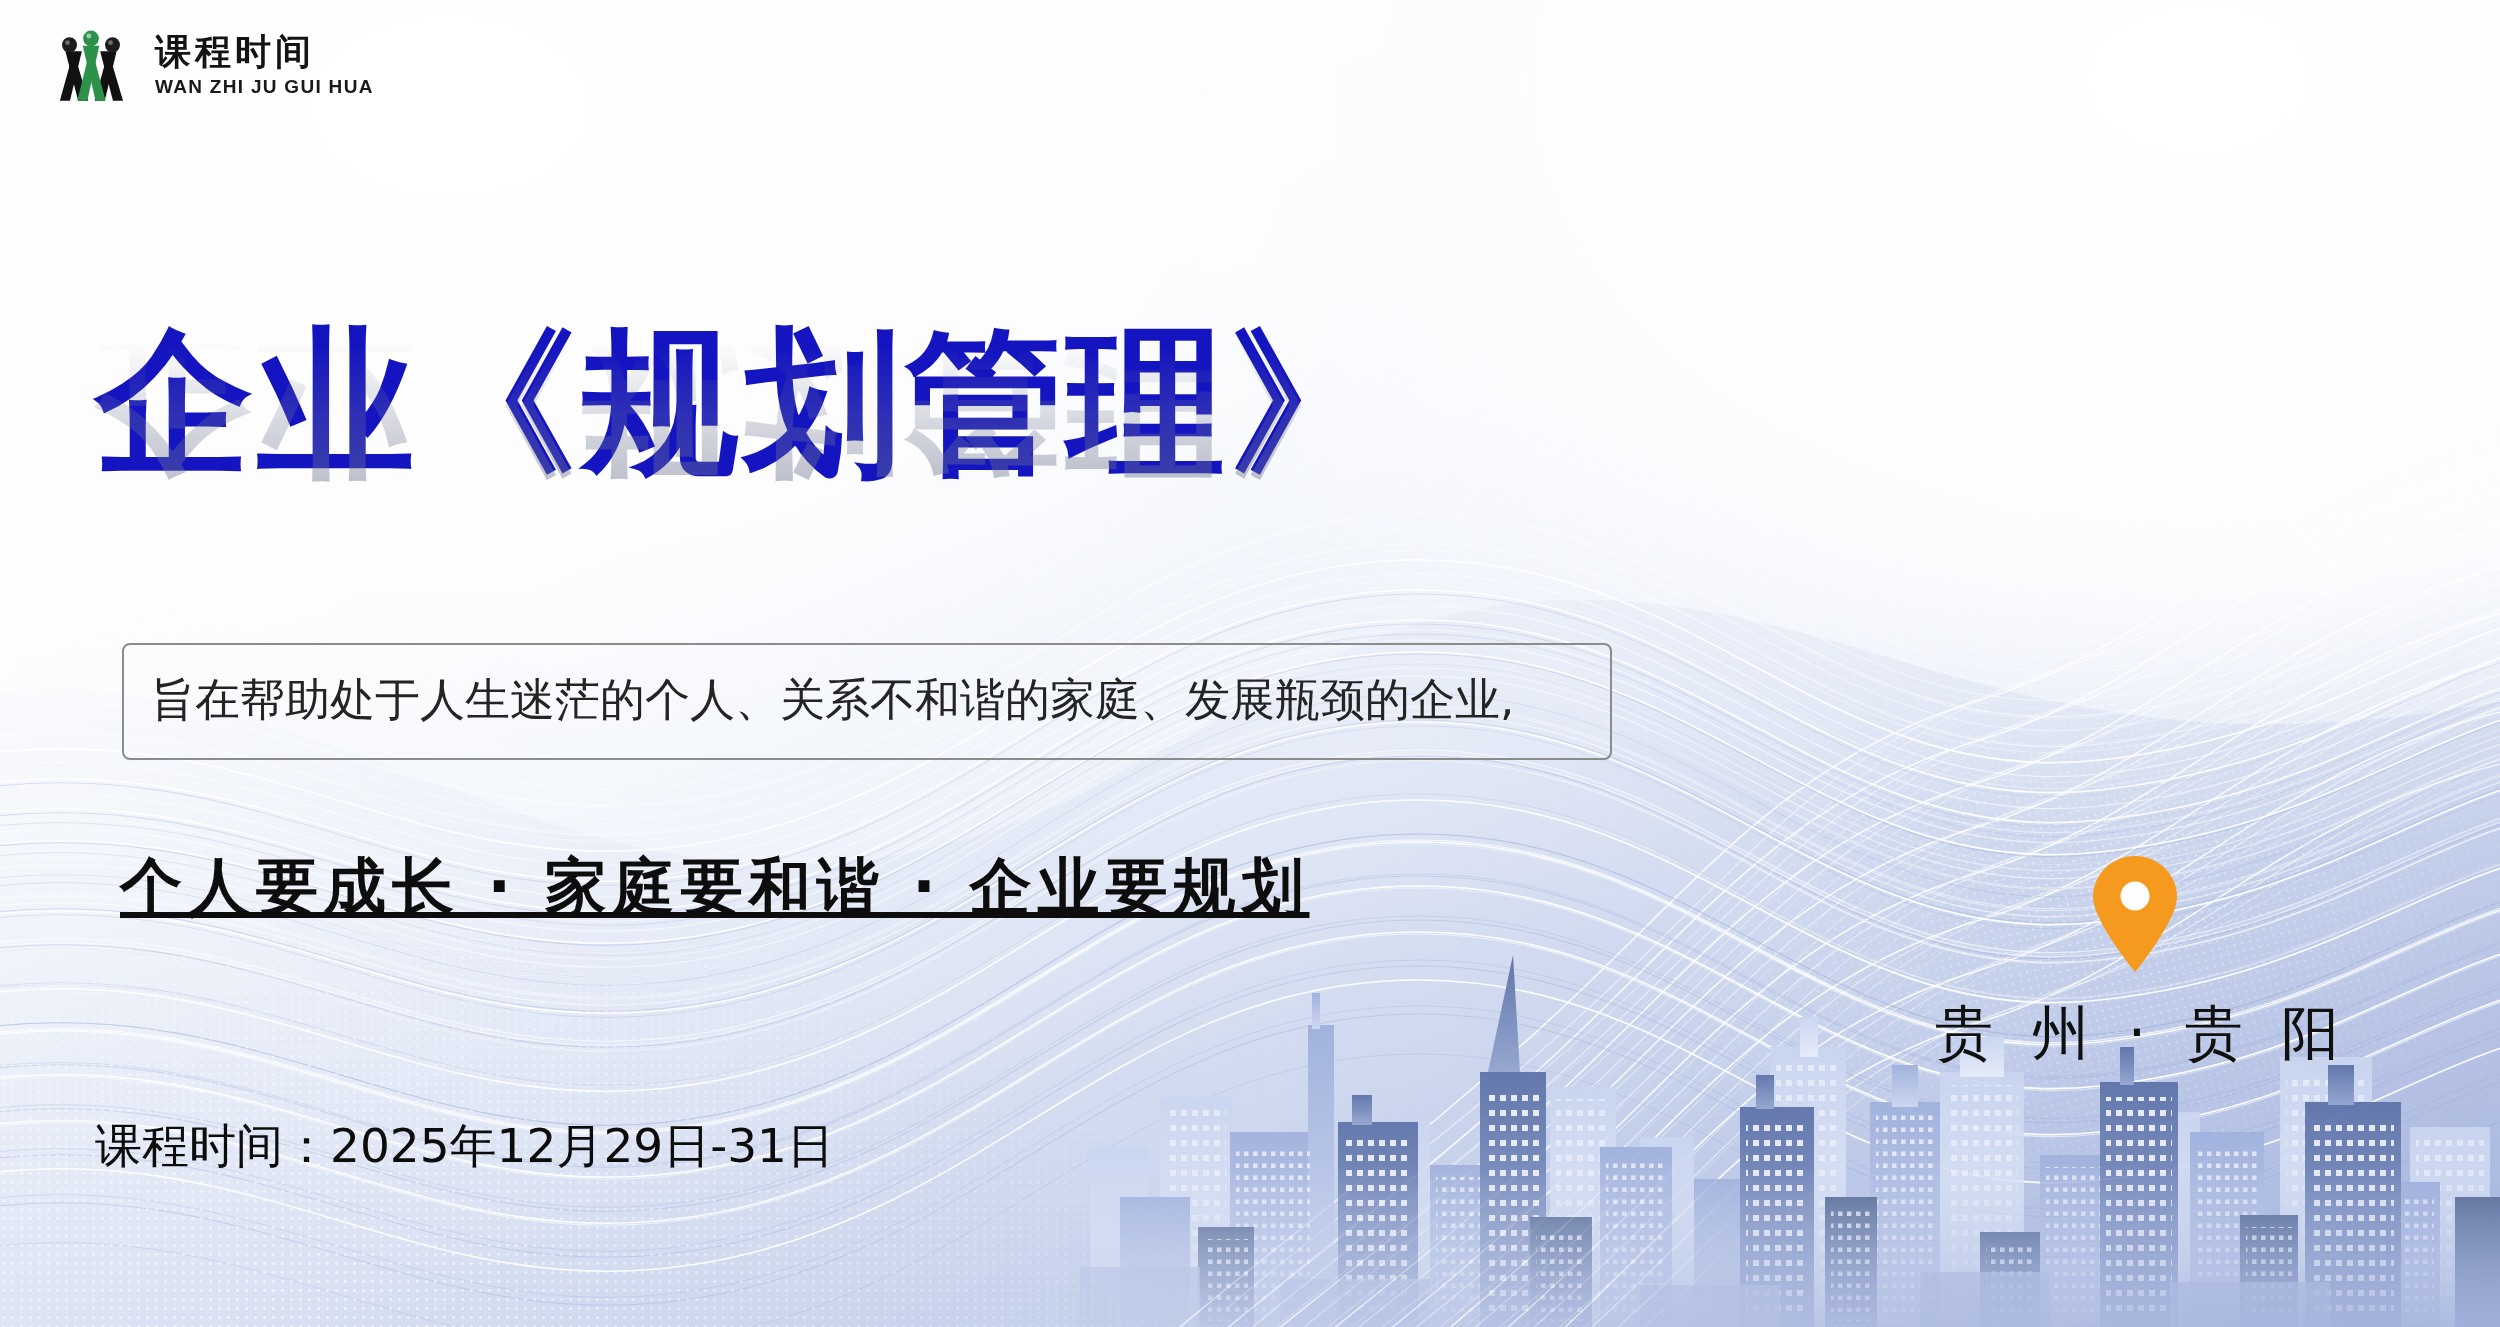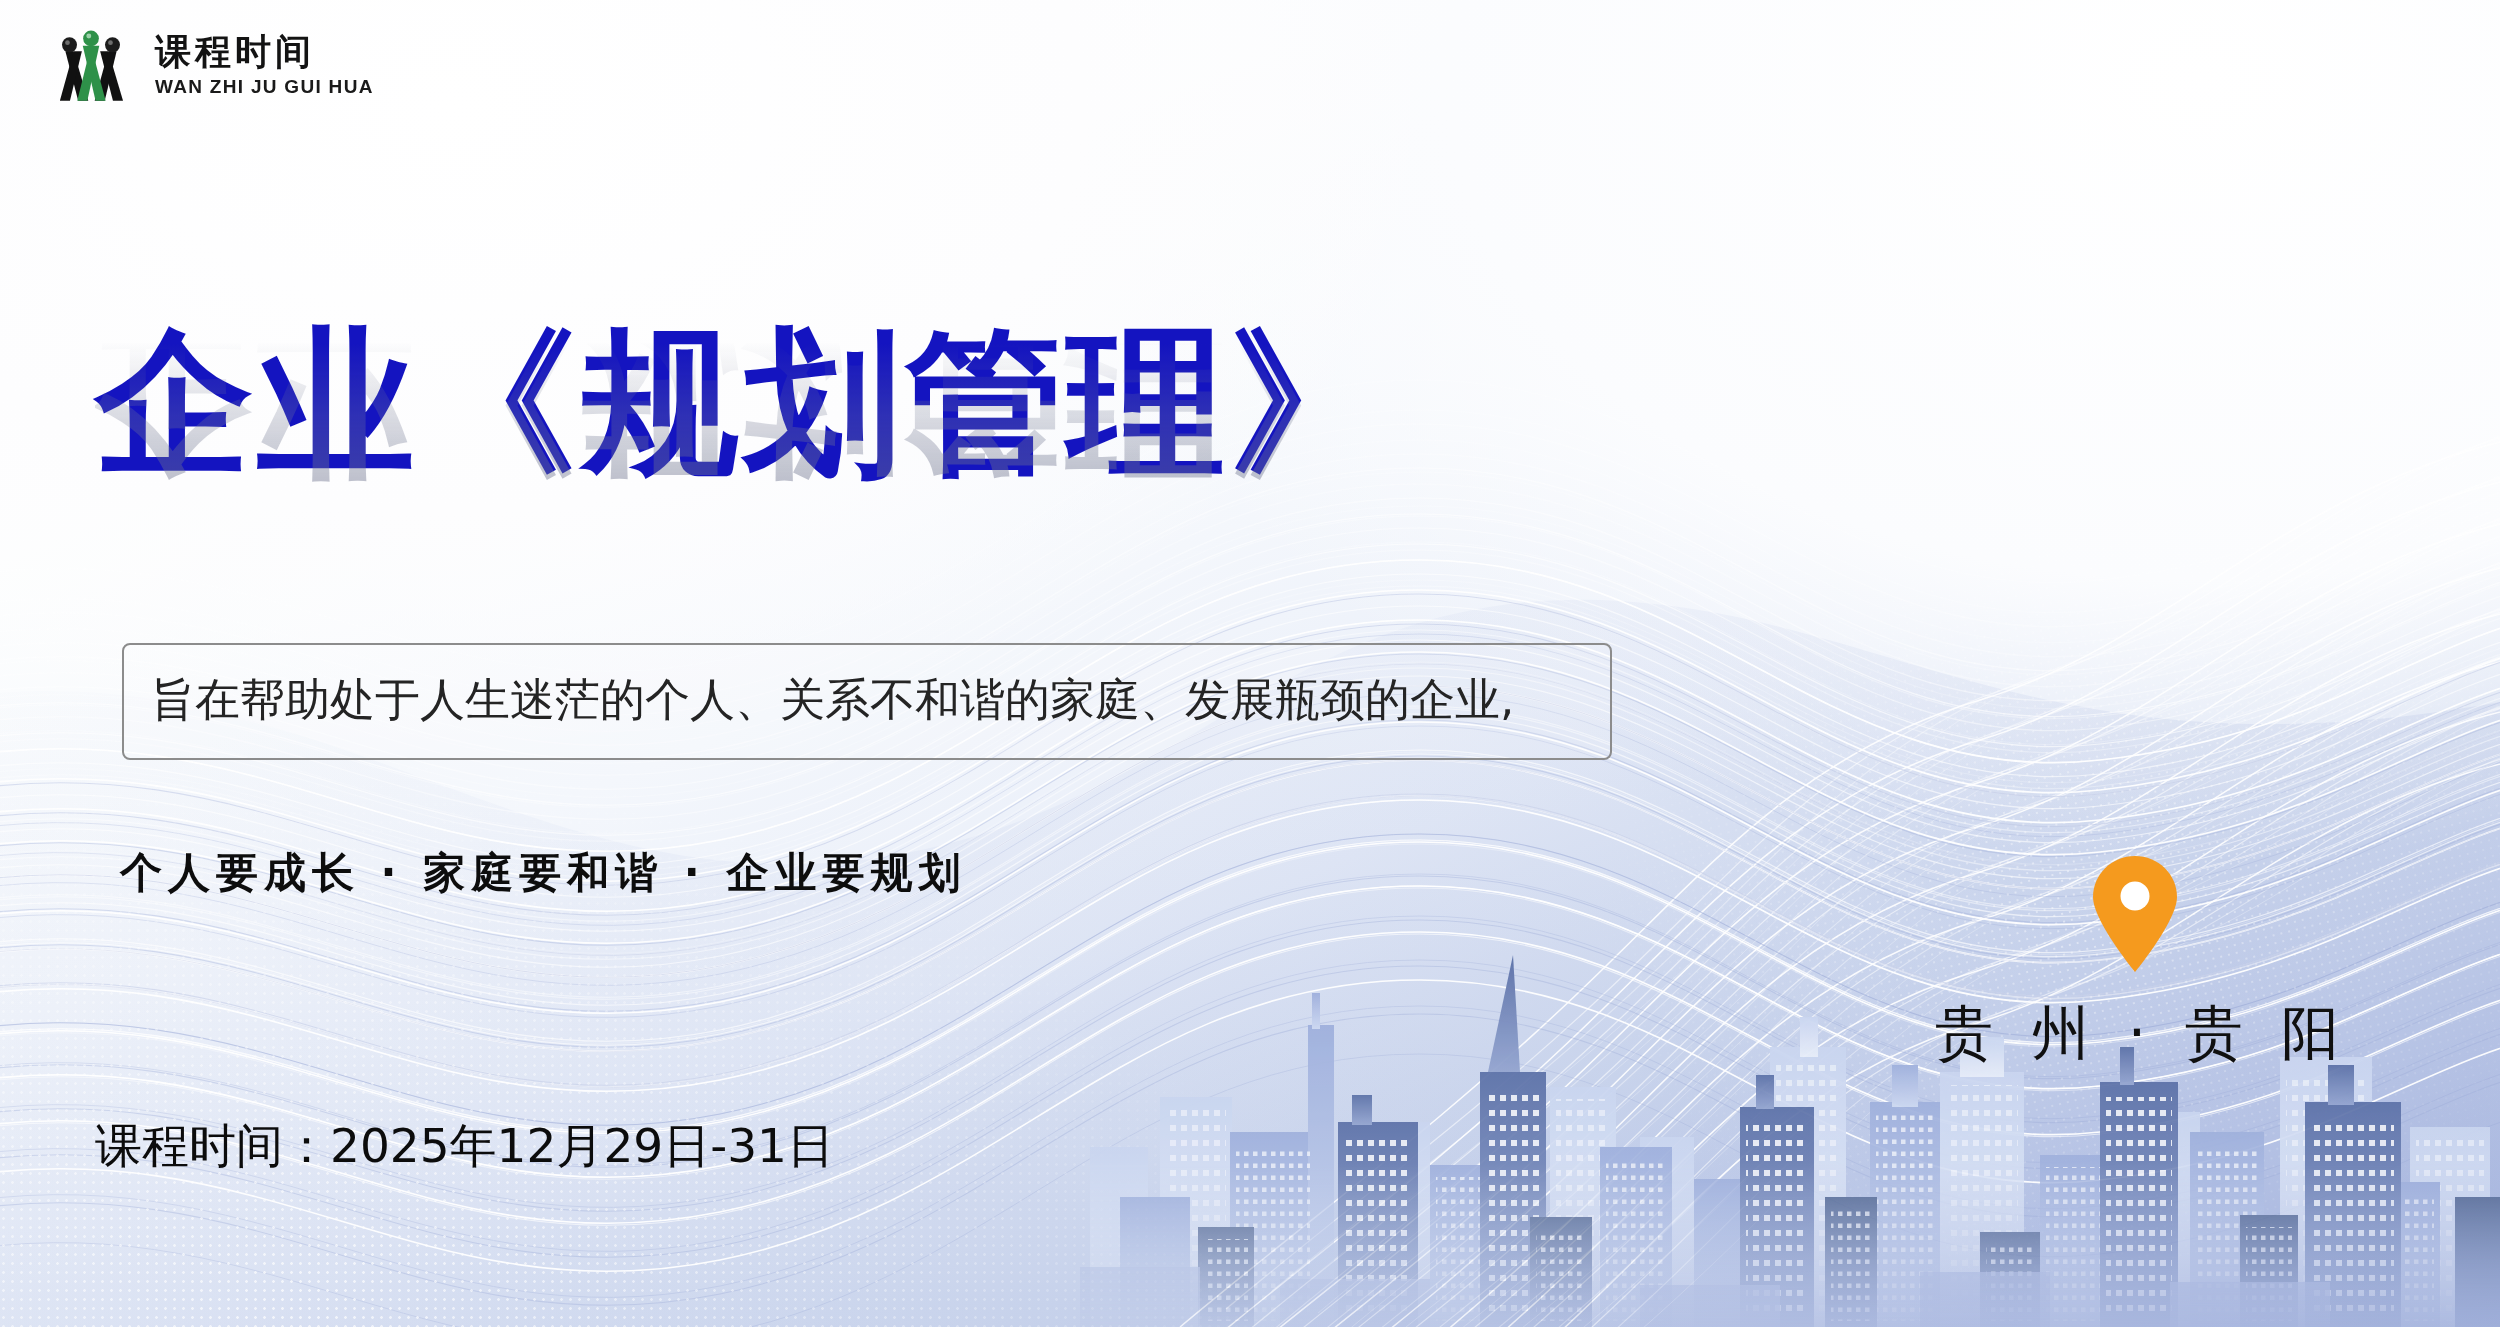--- a/index.html
+++ b/index.html
@@ -81,21 +81,21 @@
   }
   #desc-box p {
     font-family:"DejaVu Sans","Liberation Sans",sans-serif;
     font-size:45px; font-weight:400; color:#242424; line-height:1.48; white-space:nowrap;
   }
 
   
   #tagline {
     position:absolute; left:120px; top:845px;
     font-family:"DejaVu Sans","Liberation Sans",sans-serif;
-    font-size:42px; font-weight:700; color:#0d0d0d; letter-spacing:6px; white-space:nowrap;
+    font-size:62px; font-weight:700; color:#0d0d0d; letter-spacing:6px; white-space:nowrap;text-decoration:underline;
   }
 
   
   #location { position:absolute; left:1935px; top:855px; width:400px; text-align:center; }
   #location .pin { width:92px; height:118px; margin:0 auto; }
   #location .pin svg { width:100%; height:100%; display:block; }
   #location .city {
     margin-top:22px;
     font-family:"DejaVu Sans","Liberation Sans",sans-serif;
     font-size:58px; font-weight:400; color:#101010; letter-spacing:10px; white-space:nowrap;

